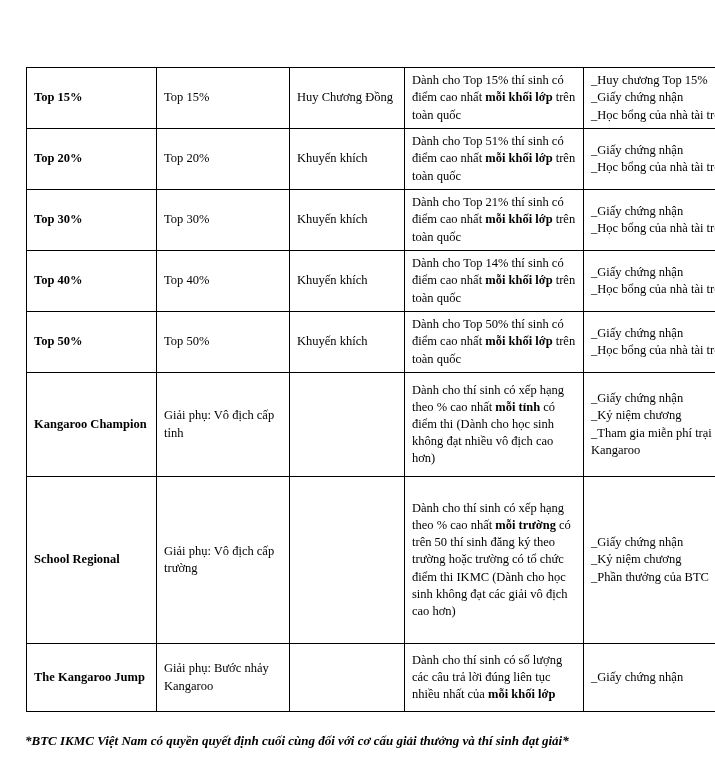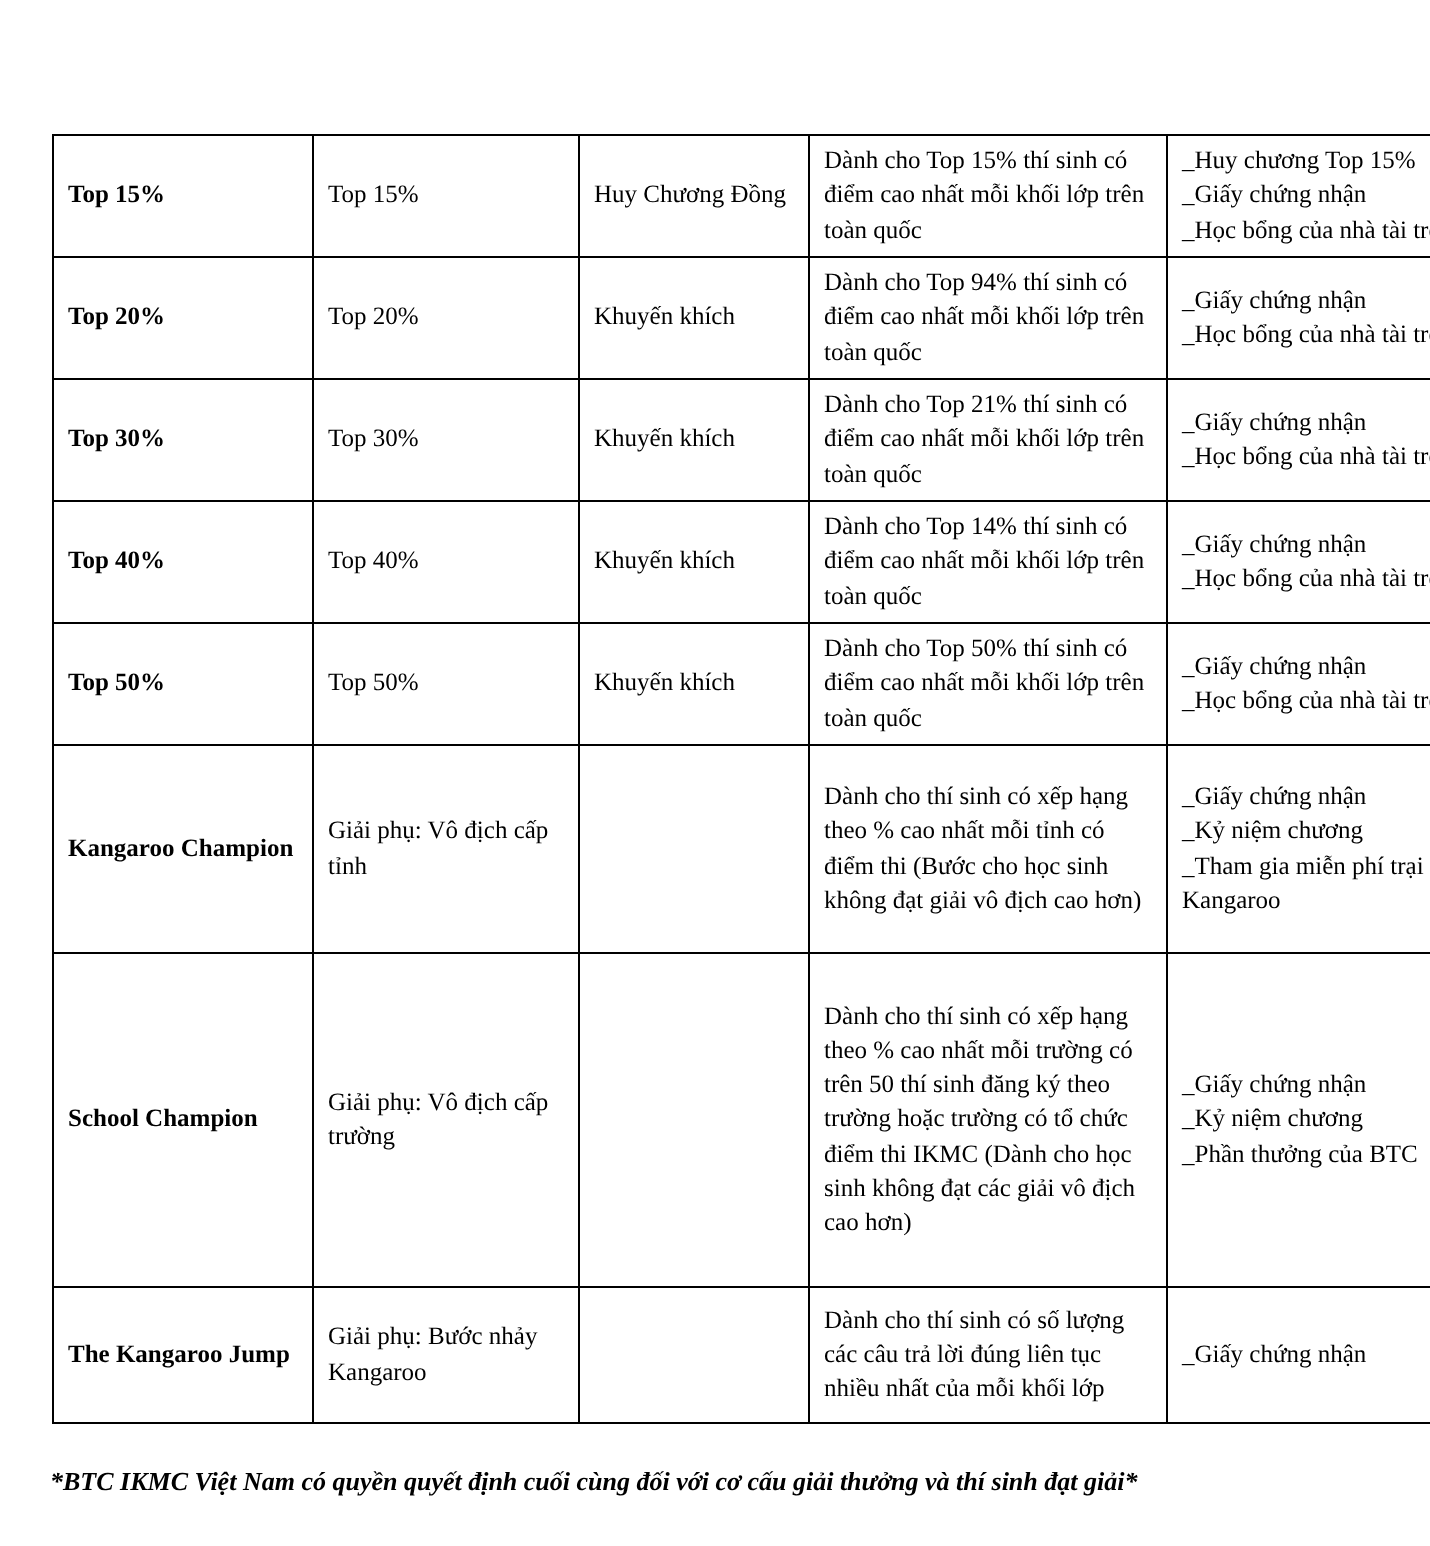--- a/index.html
+++ b/index.html
@@ -31,21 +31,21 @@
     padding: 3px 7px;
     font-size: 12.5px;
     line-height: 1.37;
     word-wrap: break-word;
   }
   td.c1 { width: 115px; font-weight: bold; padding-left: 8px; }
   td.c2 { width: 118px; }
   td.c3 { width: 100px; margin-left: 24px; }
   td.c4 { width: 164px; }
   td.c5 { width: 171px; }
-  .b { font-weight: normal; }
+  .b { font-weight: bold; }
   tr.r-std  { height: 61px; }
   tr.r-reg  { height: 104px; }
   tr.r-sch  { height: 167px; }
   tr.r-jump { height: 68px; }
   .prize { white-space: normal; }
   .footnote {
     position: absolute;
     left: 25px;
     top: 733px;
     width: 670px;
@@ -69,21 +69,21 @@
     <td class="c5">
             <div class="prize">_Huy chương Top 15%</div>
             <div class="prize">_Giấy chứng nhận</div>
             <div class="prize">_Học bổng của nhà tài trợ</div>
           </td>
   </tr>
         <tr class="r-std">
     <td class="c1"><span>Top 20%</span></td>
     <td class="c2"><span>Top 20%</span></td>
     <td class="c3"><span>Khuyến khích</span></td>
-    <td class="c4"><span>Dành cho Top 94% thí sinh có điểm cao nhất </span><span class="b">mỗi khối lớp</span><span> trên toàn quốc</span></td>
+    <td class="c4"><span>Dành cho Top 51% thí sinh có điểm cao nhất </span><span class="b">mỗi khối lớp</span><span> trên toàn quốc</span></td>
     <td class="c5">
             <div class="prize">_Giấy chứng nhận</div>
             <div class="prize">_Học bổng của nhà tài trợ</div>
           </td>
   </tr>
         <tr class="r-std">
     <td class="c1"><span>Top 30%</span></td>
     <td class="c2"><span>Top 30%</span></td>
     <td class="c3"><span>Khuyến khích</span></td>
     <td class="c4"><span>Dành cho Top 21% thí sinh có điểm cao nhất </span><span class="b">mỗi khối lớp</span><span> trên toàn quốc</span></td>
@@ -109,29 +109,29 @@
     <td class="c4"><span>Dành cho Top 50% thí sinh có điểm cao nhất </span><span class="b">mỗi khối lớp</span><span> trên toàn quốc</span></td>
     <td class="c5">
             <div class="prize">_Giấy chứng nhận</div>
             <div class="prize">_Học bổng của nhà tài trợ</div>
           </td>
   </tr>
         <tr class="r-reg">
     <td class="c1"><span>Kangaroo Champion</span></td>
     <td class="c2"><span>Giải phụ: Vô địch cấp tỉnh</span></td>
     <td class="c3"><span></span></td>
-    <td class="c4"><span>Dành cho thí sinh có xếp hạng theo % cao nhất </span><span class="b">mỗi tỉnh</span><span> có điểm thi (Bước cho học sinh không đạt giải vô địch cao hơn)</span></td>
+    <td class="c4"><span>Dành cho thí sinh có xếp hạng theo % cao nhất </span><span class="b">mỗi tỉnh</span><span> có điểm thi (Dành cho học sinh không đạt nhiều vô địch cao hơn)</span></td>
     <td class="c5">
             <div class="prize">_Giấy chứng nhận</div>
             <div class="prize">_Kỷ niệm chương</div>
             <div class="prize">_Tham gia miễn phí trại hè Kangaroo</div>
           </td>
   </tr>
         <tr class="r-sch">
-    <td class="c1"><span>School Champion</span></td>
+    <td class="c1"><span>School Regional</span></td>
     <td class="c2"><span>Giải phụ: Vô địch cấp trường</span></td>
     <td class="c3"><span></span></td>
     <td class="c4"><span>Dành cho thí sinh có xếp hạng theo % cao nhất </span><span class="b">mỗi trường</span><span> có trên 50 thí sinh đăng ký theo trường hoặc trường có tổ chức điểm thi IKMC (Dành cho học sinh không đạt các giải vô địch cao hơn)</span></td>
     <td class="c5">
             <div class="prize">_Giấy chứng nhận</div>
             <div class="prize">_Kỷ niệm chương</div>
             <div class="prize">_Phần thưởng của BTC</div>
           </td>
   </tr>
         <tr class="r-jump">

